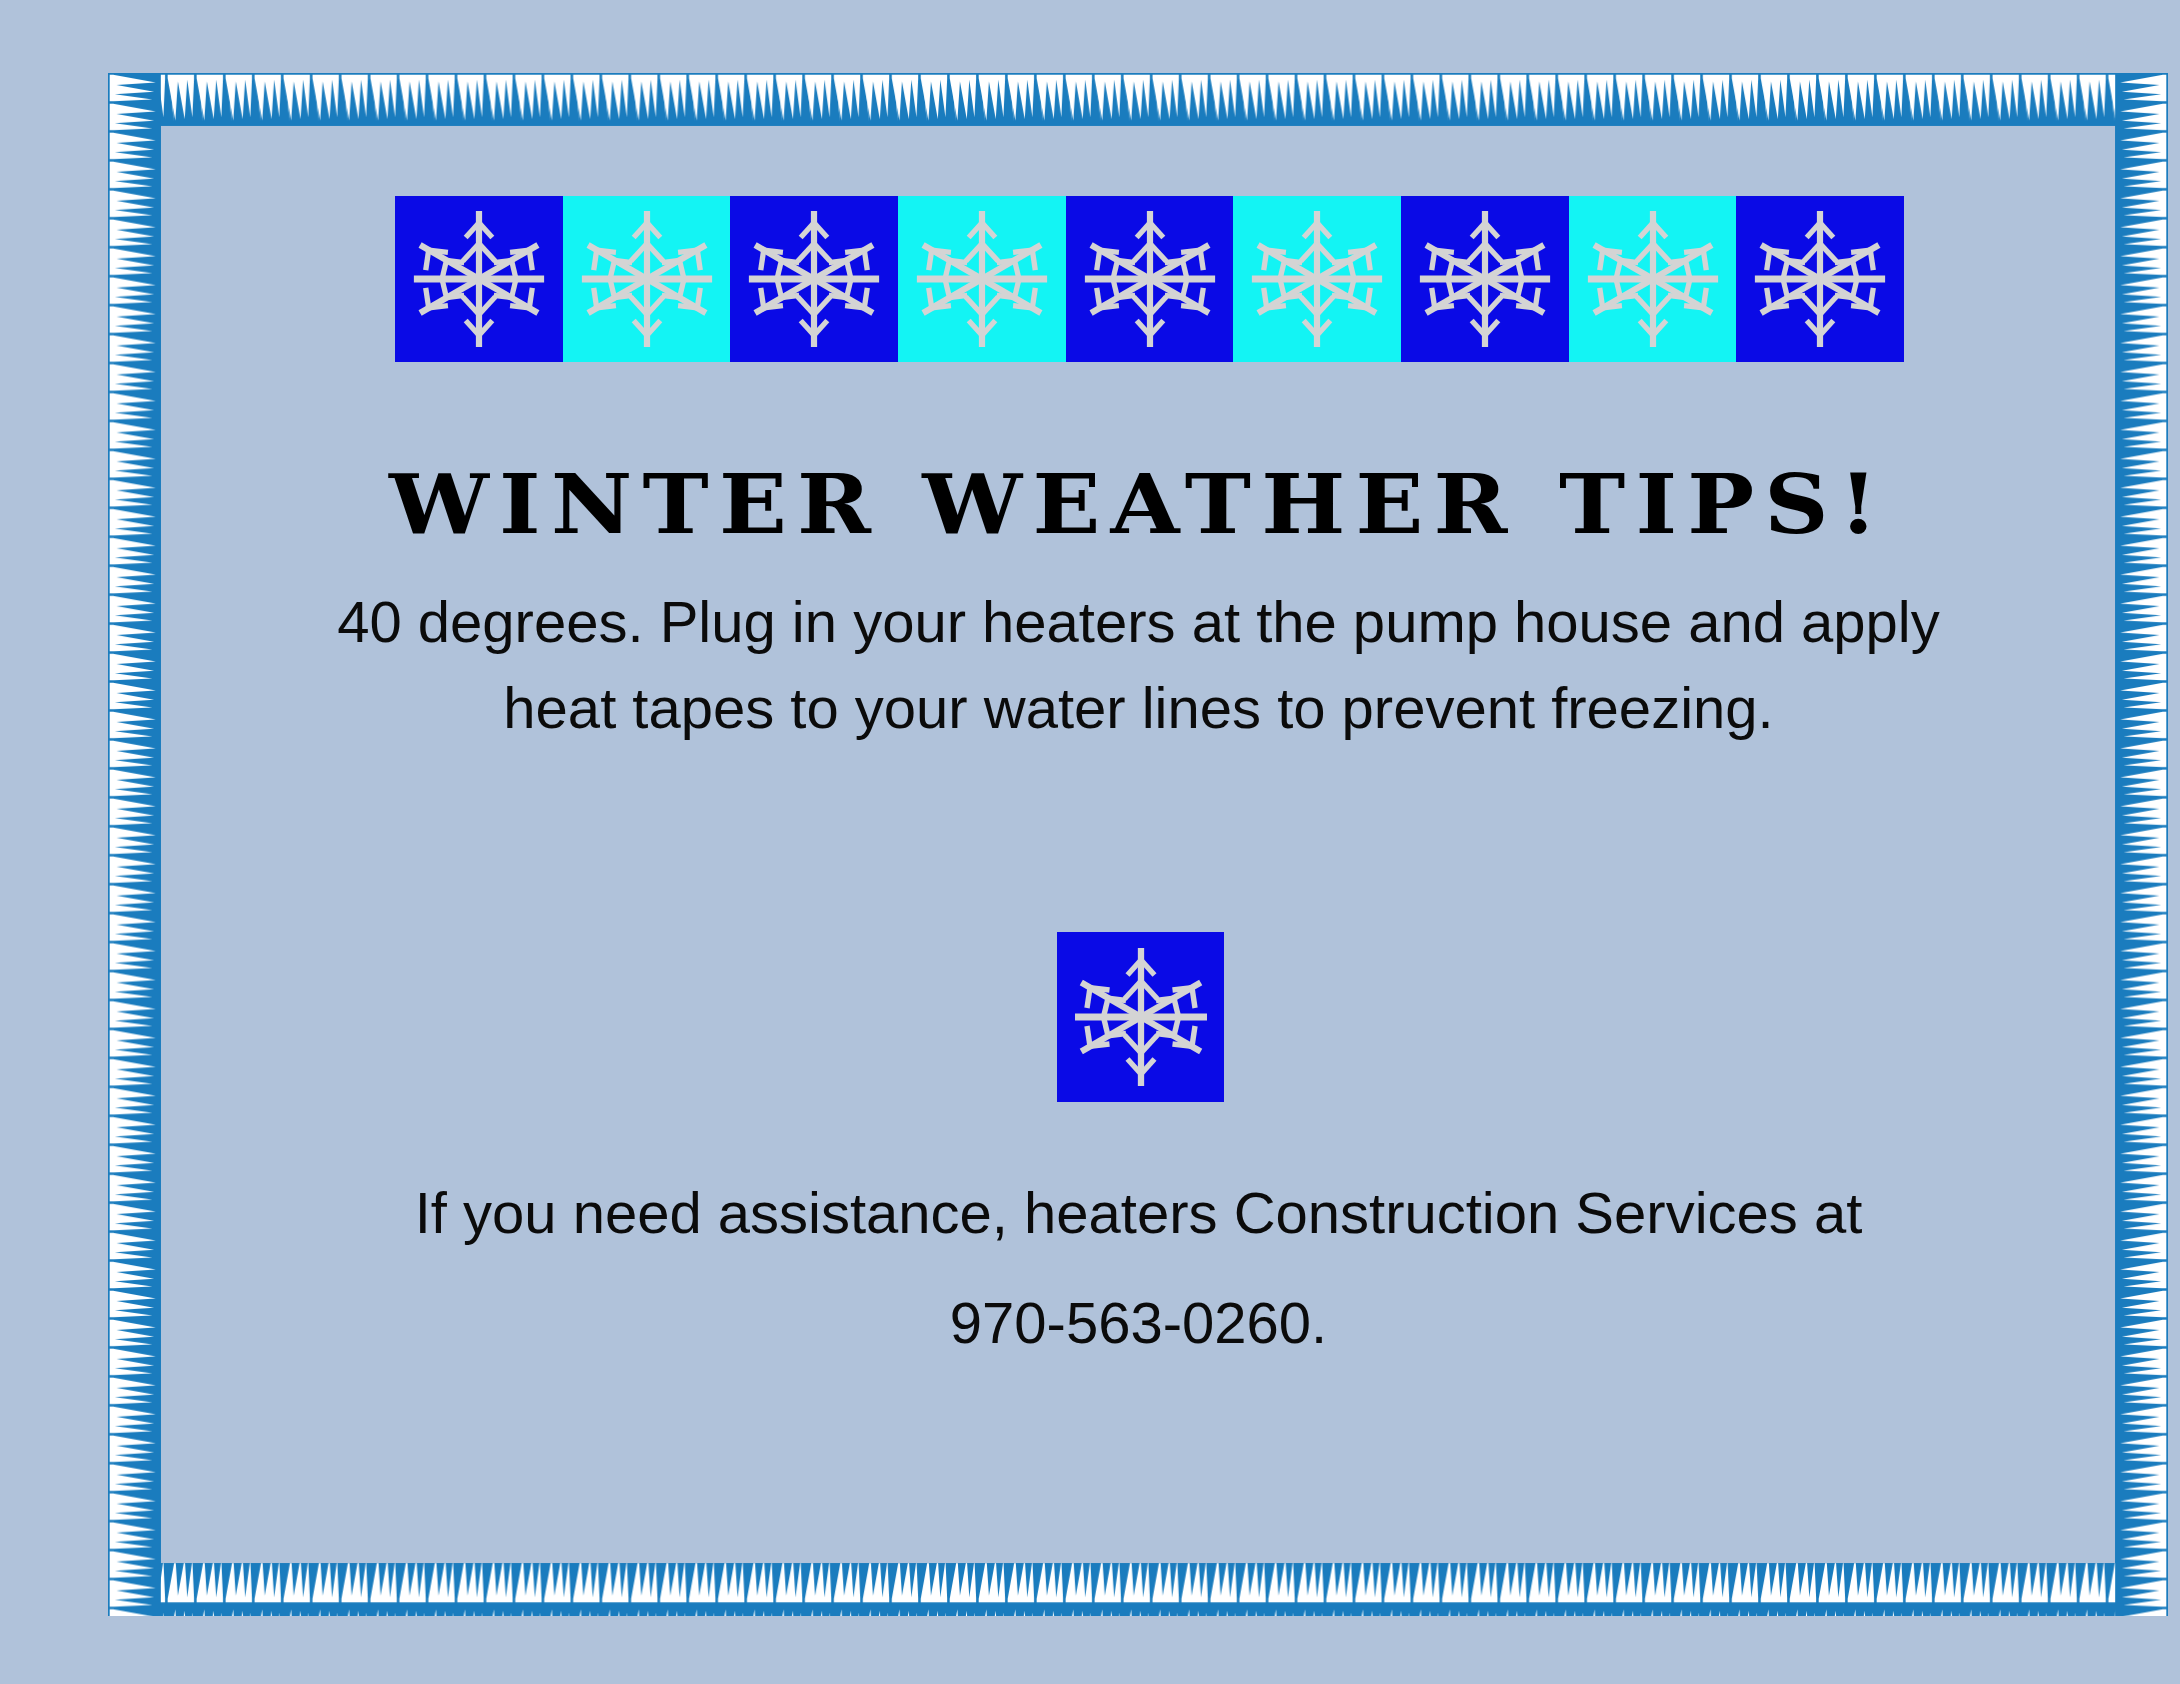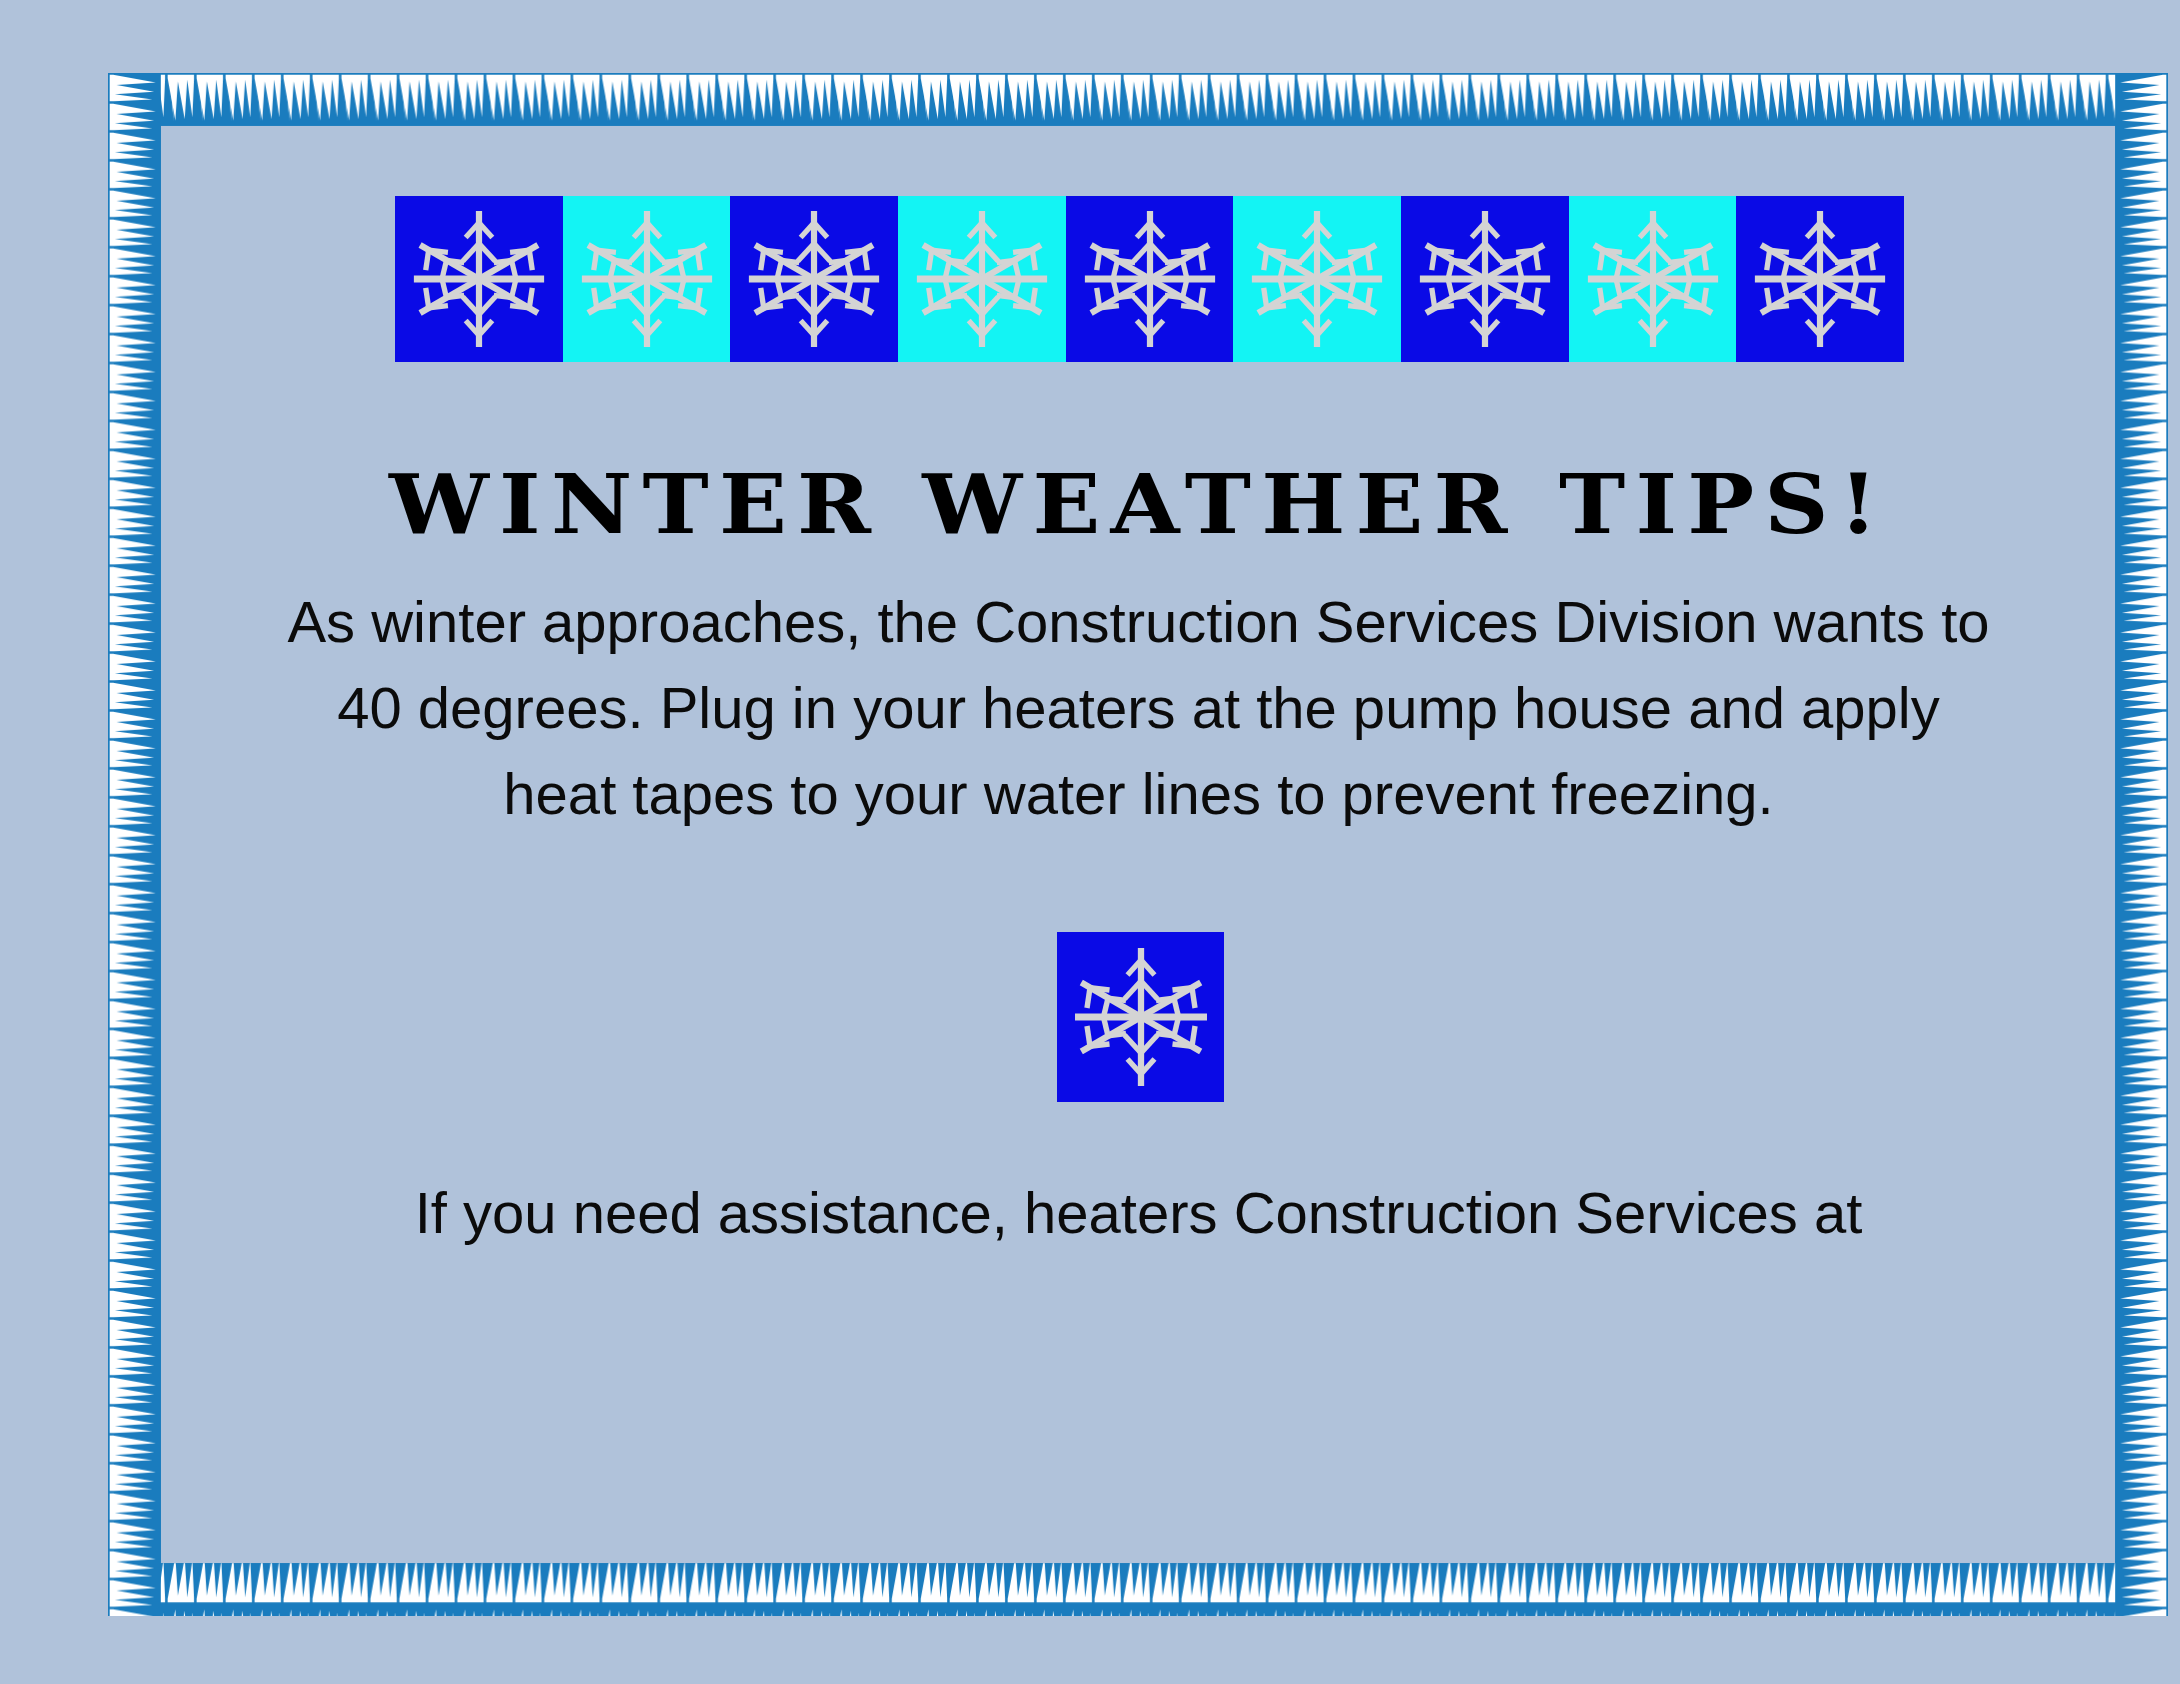--- a/index.html
+++ b/index.html
@@ -507,21 +507,20 @@
             <line x1="6" y1="50" x2="94" y2="50" stroke-width="4.6"></line>
           </g>
         </svg>
       </div>
 
     </div>
 
     <div id="title">WINTER WEATHER TIPS!</div>
 
     <div id="body-copy">
-      <span class="bline">As winter approaches, the Construction Services Division wants to</span>
       <span class="bline">40 degrees. Plug in your heaters at the pump house and apply</span>
       <span class="bline">heat tapes to your water lines to prevent freezing.</span>
     </div>
 
     <div id="center-flake" style="background:#0a0ae6;">
       <svg viewBox="0 0 100 100" xmlns="http://www.w3.org/2000/svg">
         <g stroke="#d4d4d4" stroke-width="4.2" stroke-linecap="butt" fill="none">
           <line x1="50" y1="4" x2="50" y2="96"></line>
           <line x1="10.2" y1="27" x2="89.8" y2="73"></line>
           <line x1="10.2" y1="73" x2="89.8" y2="27"></line>
@@ -551,17 +550,18 @@
             <line x1="72" y1="37.5" x2="75" y2="50"></line>
               <line x1="72" y1="37.5" x2="60" y2="39"></line>
           </g>
           <line x1="6" y1="50" x2="94" y2="50" stroke-width="4.6"></line>
         </g>
       </svg>
     </div>
 
     <div id="contact">
       <span class="bline">If you need assistance, heaters Construction Services at</span>
+      <span class="bline">970-563-0260.</span>
     </div>
 
   </div>
 </div>
 
 
 </body></html>

